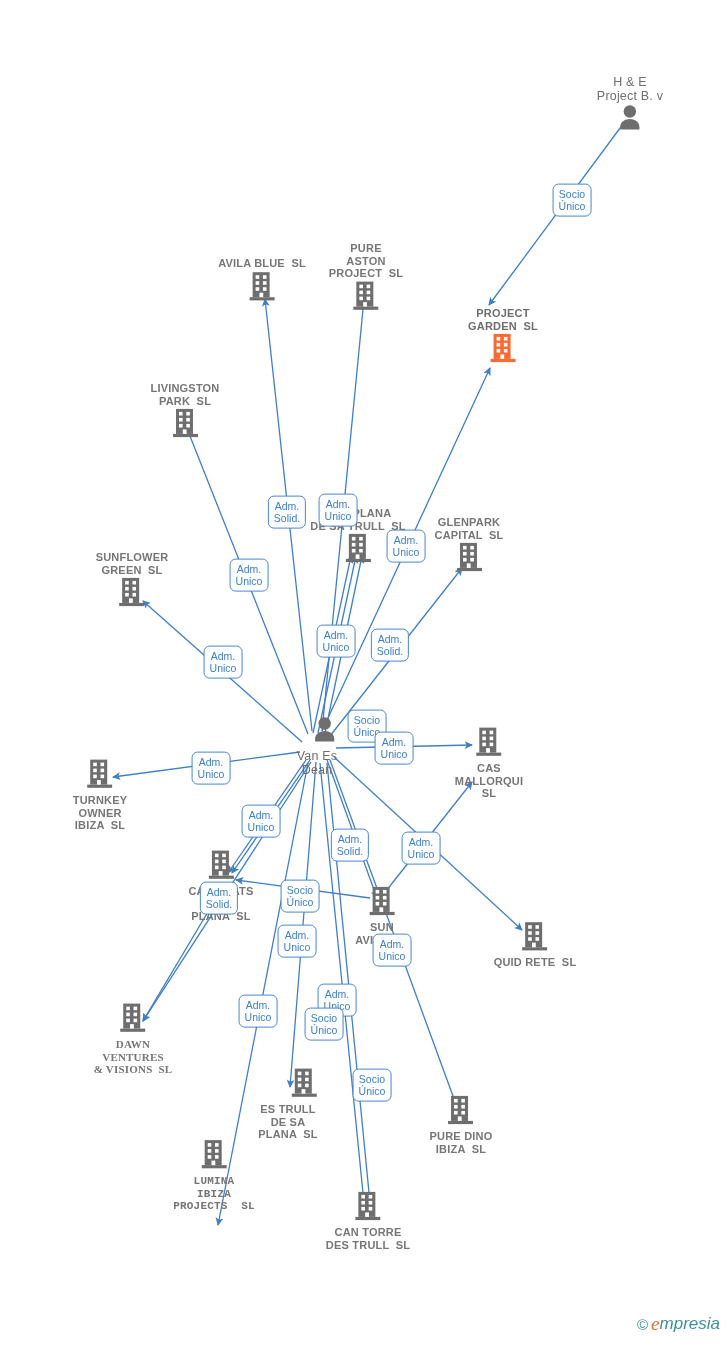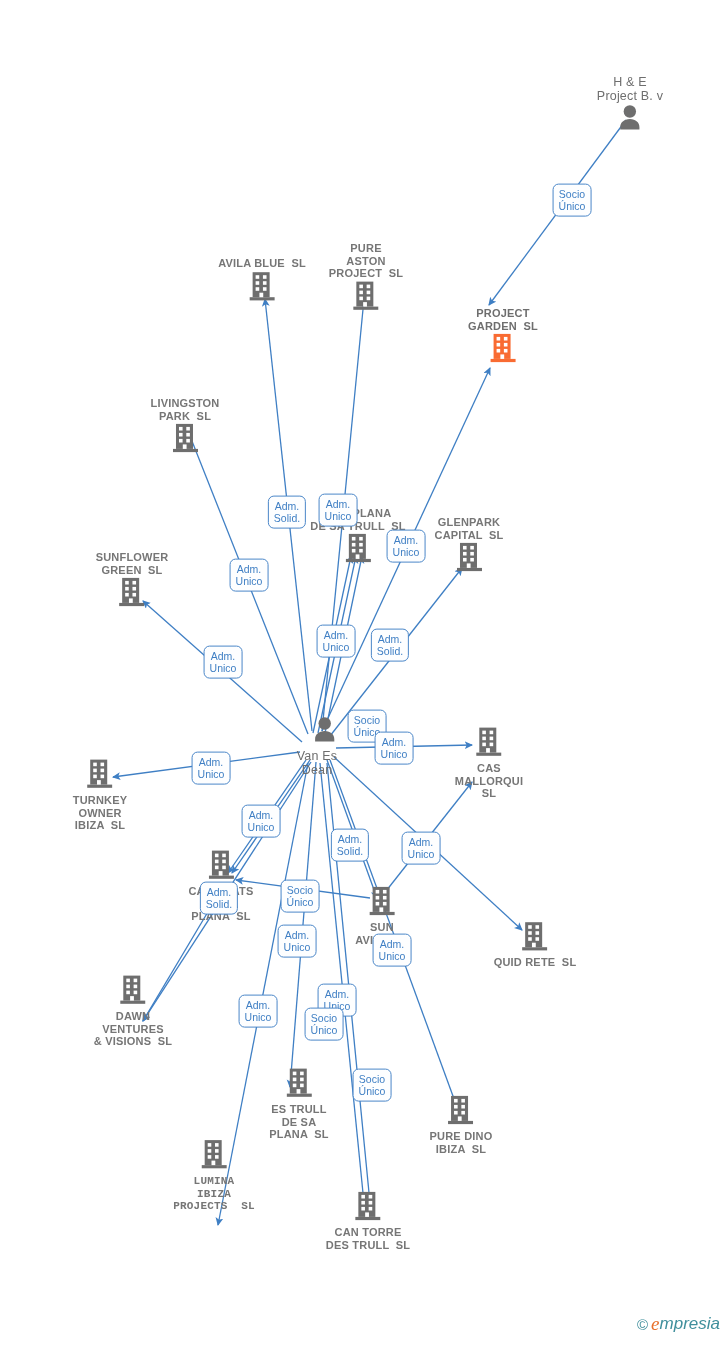--- a/index.html
+++ b/index.html
@@ -115,21 +115,21 @@
             <rect x="0.5" y="26" width="25" height="3.2" fill="#6e6e6e"></rect>
             <rect x="6.5" y="4" width="3.6" height="3.6" fill="#fff"></rect>
             <rect x="13.8" y="4" width="3.6" height="3.6" fill="#fff"></rect>
             <rect x="6.5" y="10" width="3.6" height="3.6" fill="#fff"></rect>
             <rect x="13.8" y="10" width="3.6" height="3.6" fill="#fff"></rect>
             <rect x="6.5" y="16" width="3.6" height="3.6" fill="#fff"></rect>
             <rect x="13.8" y="16" width="3.6" height="3.6" fill="#fff"></rect>
             <rect x="10.3" y="21.5" width="3.8" height="4.5" fill="#fff"></rect>
           </svg></span>
       </div>
-      <div class="node company above" style="left: 185px; top: 427px;">
+      <div class="node company above" style="left: 185px; top: 412px;">
         <span class="label">LIVINGSTON
 PARK  SL</span>
         <span class="glyph"><svg width="26" height="30" viewBox="0 0 26 30" xmlns="http://www.w3.org/2000/svg">
             <rect x="3.5" y="1" width="17" height="25" fill="#6e6e6e"></rect>
             <rect x="0.5" y="26" width="25" height="3.2" fill="#6e6e6e"></rect>
             <rect x="6.5" y="4" width="3.6" height="3.6" fill="#fff"></rect>
             <rect x="13.8" y="4" width="3.6" height="3.6" fill="#fff"></rect>
             <rect x="6.5" y="10" width="3.6" height="3.6" fill="#fff"></rect>
             <rect x="13.8" y="10" width="3.6" height="3.6" fill="#fff"></rect>
             <rect x="6.5" y="16" width="3.6" height="3.6" fill="#fff"></rect>
@@ -260,37 +260,37 @@
             <rect x="6.5" y="4" width="3.6" height="3.6" fill="#fff"></rect>
             <rect x="13.8" y="4" width="3.6" height="3.6" fill="#fff"></rect>
             <rect x="6.5" y="10" width="3.6" height="3.6" fill="#fff"></rect>
             <rect x="13.8" y="10" width="3.6" height="3.6" fill="#fff"></rect>
             <rect x="6.5" y="16" width="3.6" height="3.6" fill="#fff"></rect>
             <rect x="13.8" y="16" width="3.6" height="3.6" fill="#fff"></rect>
             <rect x="10.3" y="21.5" width="3.8" height="4.5" fill="#fff"></rect>
           </svg></span>
         <span class="label">QUID RETE  SL</span>
       </div>
-      <div class="node company below" style="left: 133px; top: 1011px;">
+      <div class="node company below" style="left: 133px; top: 1039px; font-family: Liberation Serif, serif;">
         <span class="glyph"><svg width="26" height="30" viewBox="0 0 26 30" xmlns="http://www.w3.org/2000/svg">
             <rect x="3.5" y="1" width="17" height="25" fill="#6e6e6e"></rect>
             <rect x="0.5" y="26" width="25" height="3.2" fill="#6e6e6e"></rect>
             <rect x="6.5" y="4" width="3.6" height="3.6" fill="#fff"></rect>
             <rect x="13.8" y="4" width="3.6" height="3.6" fill="#fff"></rect>
             <rect x="6.5" y="10" width="3.6" height="3.6" fill="#fff"></rect>
             <rect x="13.8" y="10" width="3.6" height="3.6" fill="#fff"></rect>
             <rect x="6.5" y="16" width="3.6" height="3.6" fill="#fff"></rect>
             <rect x="13.8" y="16" width="3.6" height="3.6" fill="#fff"></rect>
             <rect x="10.3" y="21.5" width="3.8" height="4.5" fill="#fff"></rect>
           </svg></span>
         <span class="label">DAWN
 VENTURES
 &amp; VISIONS  SL</span>
       </div>
-      <div class="node company below" style="left: 299px; top: 1104px;">
+      <div class="node company below" style="left: 288px; top: 1104px; align-items: flex-end;">
         <span class="glyph"><svg width="26" height="30" viewBox="0 0 26 30" xmlns="http://www.w3.org/2000/svg">
             <rect x="3.5" y="1" width="17" height="25" fill="#6e6e6e"></rect>
             <rect x="0.5" y="26" width="25" height="3.2" fill="#6e6e6e"></rect>
             <rect x="6.5" y="4" width="3.6" height="3.6" fill="#fff"></rect>
             <rect x="13.8" y="4" width="3.6" height="3.6" fill="#fff"></rect>
             <rect x="6.5" y="10" width="3.6" height="3.6" fill="#fff"></rect>
             <rect x="13.8" y="10" width="3.6" height="3.6" fill="#fff"></rect>
             <rect x="6.5" y="16" width="3.6" height="3.6" fill="#fff"></rect>
             <rect x="13.8" y="16" width="3.6" height="3.6" fill="#fff"></rect>
             <rect x="10.3" y="21.5" width="3.8" height="4.5" fill="#fff"></rect>

